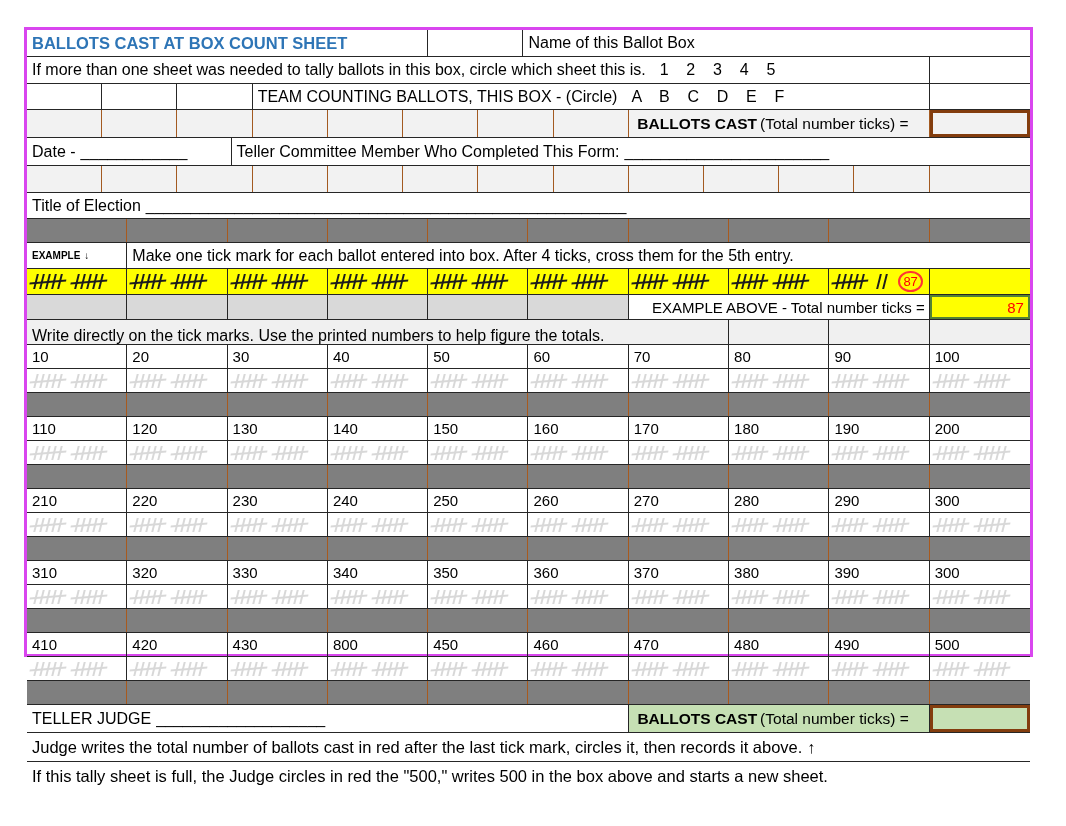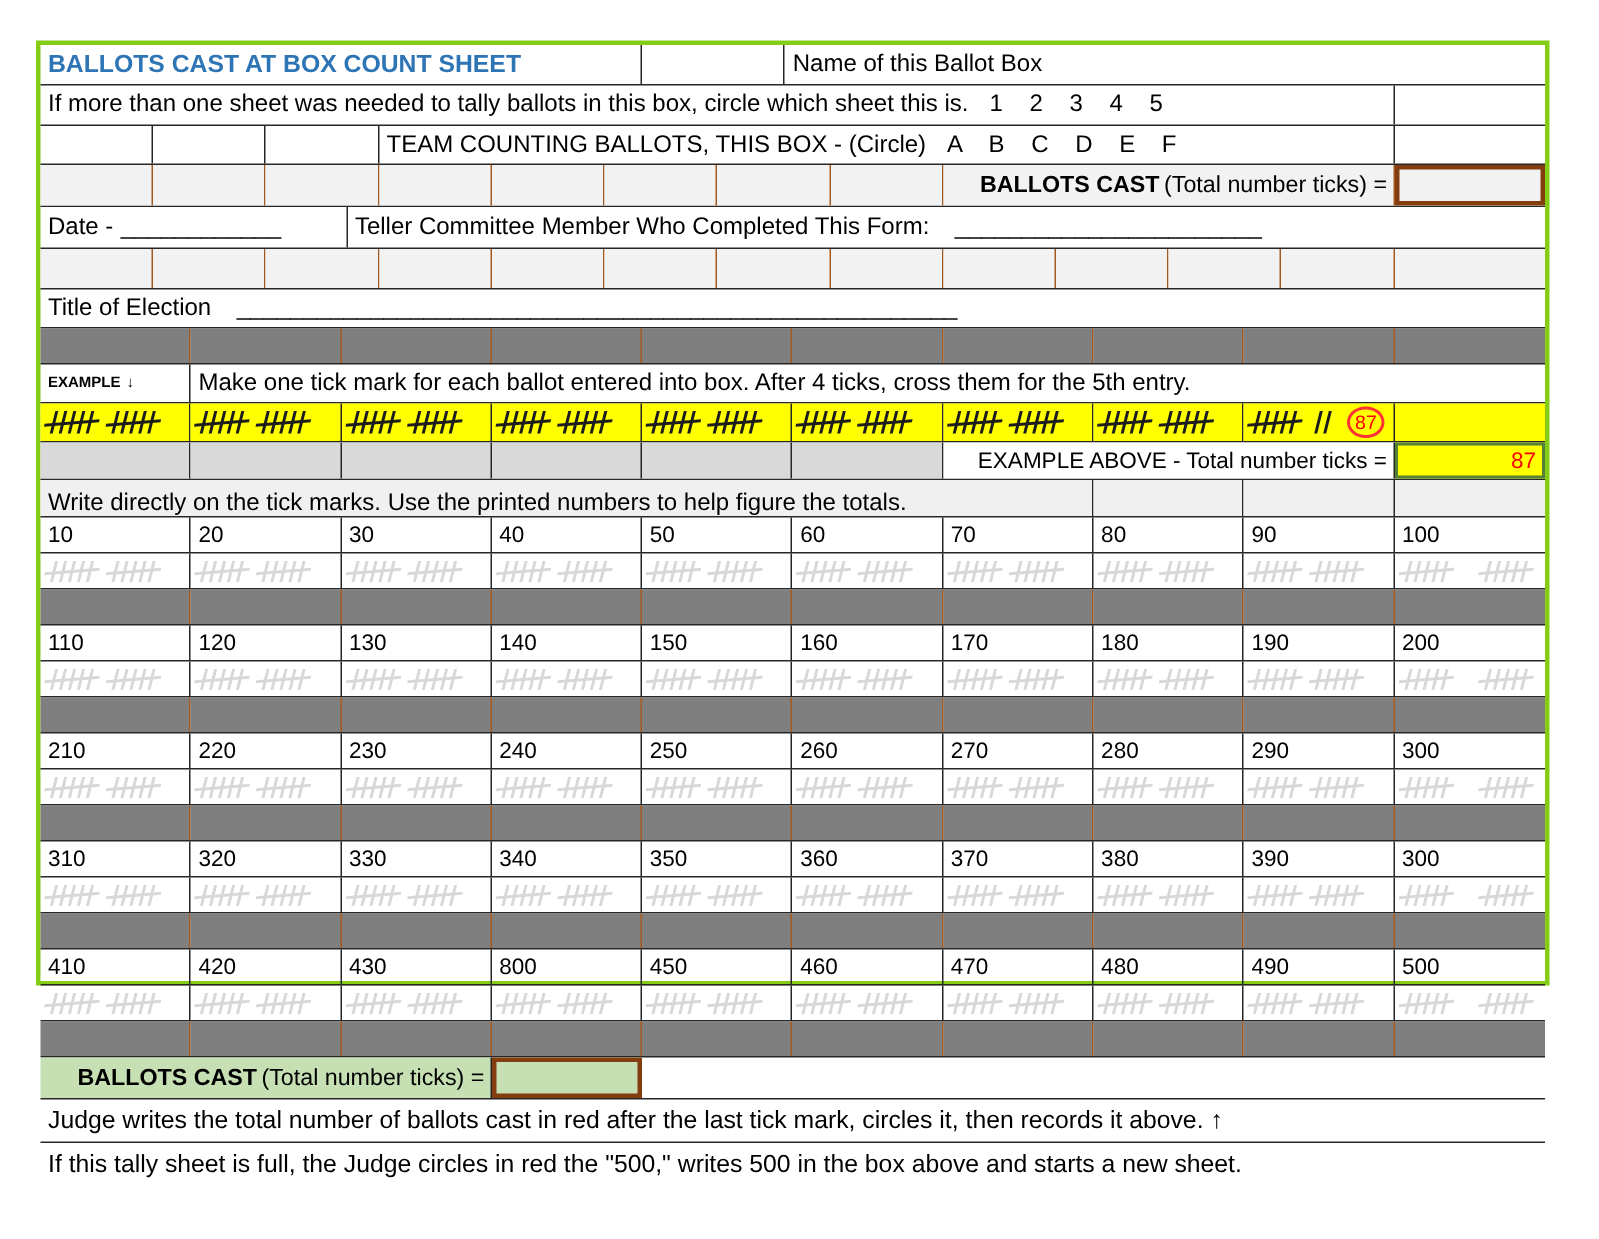--- a/index.html
+++ b/index.html
@@ -2,51 +2,51 @@
 <html><head>
 <meta charset="utf-8">
 <style>
   html,body{margin:0;padding:0;}
   body{
     width:1066px;height:826px;background:#ffffff;position:relative;
     font-family:"Liberation Sans",sans-serif;color:#000;font-size:16px;
   }
   .sheet{
     position:absolute;left:24px;top:27px;width:1009px;height:630px;
-    border:3px solid #84cc16;background:#fff;box-sizing:border-box;
+    border:3px solid #d946ef;background:#fff;box-sizing:border-box;
     display:flex;flex-direction:column;
   }
   .row{display:flex;flex:0 0 auto;box-sizing:border-box;border-bottom:1px solid #262626;}
   .row.noline{border-bottom:none;}
   .cell{
     box-sizing:border-box;display:flex;align-items:center;
     padding:0 5px;overflow:hidden;white-space:nowrap;line-height:1;
     border-right:1px solid #262626;
   }
-  .cell:last-child{border-right:none;gap:12px;}
+  .cell:last-child{border-right:none;}
   .w10{width:10%;}.w75{width:7.5%;}.w30{width:30%;}
   .w20{width:20.4%;}.w40{width:40%;}.w95{width:9.5%;}.w70{width:70%;align-items:flex-end;}
   .fx{flex:1 1 auto;}
   .r1{height:27px}.r2{height:27px}.r3{height:26px}.r4{height:28px}.r5{height:28px}
   .r6{height:27px}.r7{height:26px}.r9{height:26px}.yellow-row{height:26px}
   .r-above{height:25px}.r-note{height:25px}
   .num-row{height:24px}.tick-row{height:24px}.dark-row{height:24px}
   .r-judge{height:28px}.r-fnote{height:29px}
   .b{font-weight:bold;}
   .pre{white-space:pre;}
   .gap-l{margin-left:14px;}
   .blank{margin-left:5px;letter-spacing:0;}
   .title-cell span{color:#2E75B6;font-weight:bold;font-size:16.5px;}
   .gray-row .cell{background:#F2F2F2;border-right-color:#A35A21;}
   .dark-row .cell{background:#7F7F7F;border-right-color:#A85A1E;}
   .mgray{background:#D9D9D9;}
   .lgray{background:#F0F0F0;}
   .green-box{background:#C6E0B4;border:3px solid #833D0E !important;}
   .green-label{background:#C6E0B4;justify-content:flex-end;padding-right:4px;}
-  .bc-label{justify-content:flex-end;padding-right:4px;font-size:15.5px;}
+  .bc-label{justify-content:flex-end;padding-right:20px;font-size:15.5px;}
   .bc-label .rest{margin-left:3px;}
   .team-cell{}
   .num-cell{font-size:15px;padding-right:4px;}
   .yellow-row .cell{background:#FFFF00;}
   .above-label{justify-content:flex-end;padding-right:4px;font-size:15px;background:#fff;}
   .yellow-total{background:#FFFF00;border:2px solid #548235 !important;color:#FF0000;
     justify-content:flex-end;font-size:15px;padding-right:4px;}
   .ex-label{font-size:10px;}
   .ex-label .arrow{margin-left:4px;font-weight:bold;}
   .fnote-cell{font-size:16.5px;}
@@ -1352,20 +1352,24 @@
         <div class="cell w10"></div>
         <div class="cell w10"></div>
         <div class="cell w10"></div>
         <div class="cell w10"></div>
         <div class="cell w10"></div>
         <div class="cell w10"></div>
         <div class="cell w10"></div>
       </div></div>
 
   <div class="row r-judge">
+    <div class="cell fx">
+      <span>TELLER JUDGE</span>
+      <span class="blank">___________________</span>
+    </div>
     <div class="cell w30 green-label bc-label">
       <span class="b">BALLOTS CAST</span>
       <span class="rest">(Total number ticks) =</span>
     </div>
     <div class="cell w10 green-box"></div>
   </div>
 
   <div class="row r-fnote">
     <div class="cell fx fnote-cell">
       <span>Judge writes the total number of ballots cast in red after the last tick mark, circles it, then records it above. ↑</span>

